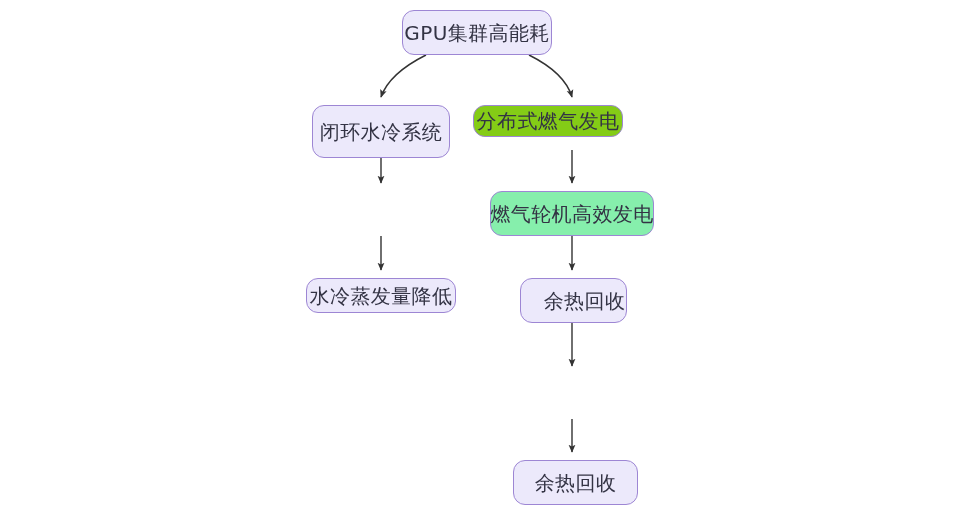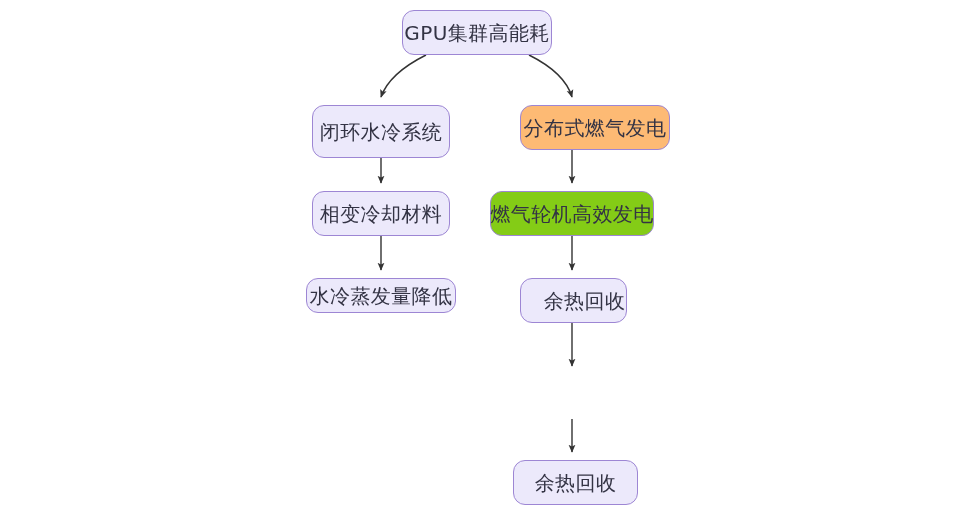--- a/index.html
+++ b/index.html
@@ -83,33 +83,30 @@
   </svg>
 
   <div class="node" style="left: 402px; top: 10px; width: 150px; height: 45px; background: rgb(236, 233, 251); border-color: rgb(157, 134, 212); color: rgb(51, 51, 68);">
     <span class="node-label">GPU集群高能耗</span>
   </div>
 
   <div class="node" style="left: 312px; top: 105px; width: 138px; height: 53px; background: rgb(236, 233, 251); border-color: rgb(157, 134, 212); color: rgb(51, 51, 68);">
     <span class="node-label">闭环水冷系统</span>
   </div>
 
-  <div class="node" style="left: 312px; top: 191px; width: 138px; height: 45px; background: rgb(236, 233, 251); border-color: rgb(157, 134, 212); color: rgb(51, 51, 68);">
-    <span class="node-label">相变冷却材料</span>
-  </div>
 
   <div class="node" style="left: 306px; top: 278px; width: 150px; height: 35px; background: rgb(236, 233, 251); border-color: rgb(157, 134, 212); color: rgb(51, 51, 68);">
     <span class="node-label">水冷蒸发量降低</span>
   </div>
 
-  <div class="node" style="left: 520px; top: 105px; width: 150px; height: 45px; background: #fdba74; border-color: rgb(157, 134, 212); color: rgb(51, 51, 68);">
+  <div class="node" style="left: 473px; top: 105px; width: 150px; height: 32px; background: #84cc16; border-color: rgb(157, 134, 212); color: rgb(51, 51, 68);">
     <span class="node-label">分布式燃气发电</span>
   </div>
 
-  <div class="node" style="left: 490px; top: 191px; width: 164px; height: 45px; background: #84cc16; border-color: rgb(157, 134, 212); color: rgb(51, 51, 68);">
+  <div class="node" style="left: 490px; top: 191px; width: 164px; height: 45px; background: #86efac; border-color: rgb(157, 134, 212); color: rgb(51, 51, 68);">
     <span class="node-label">燃气轮机高效发电</span>
   </div>
 
   <div class="node" style="left: 520px; top: 278px; width: 107px; height: 45px; background: rgb(236, 233, 251); border-color: rgb(157, 134, 212); color: rgb(51, 51, 68); padding-left: 22px;">
     <span class="node-label">余热回收</span>
   </div>
 
 
   <div class="node" style="left: 513px; top: 460px; width: 125px; height: 45px; background: rgb(236, 233, 251); border-color: rgb(157, 134, 212); color: rgb(51, 51, 68);">
     <span class="node-label">余热回收</span>

